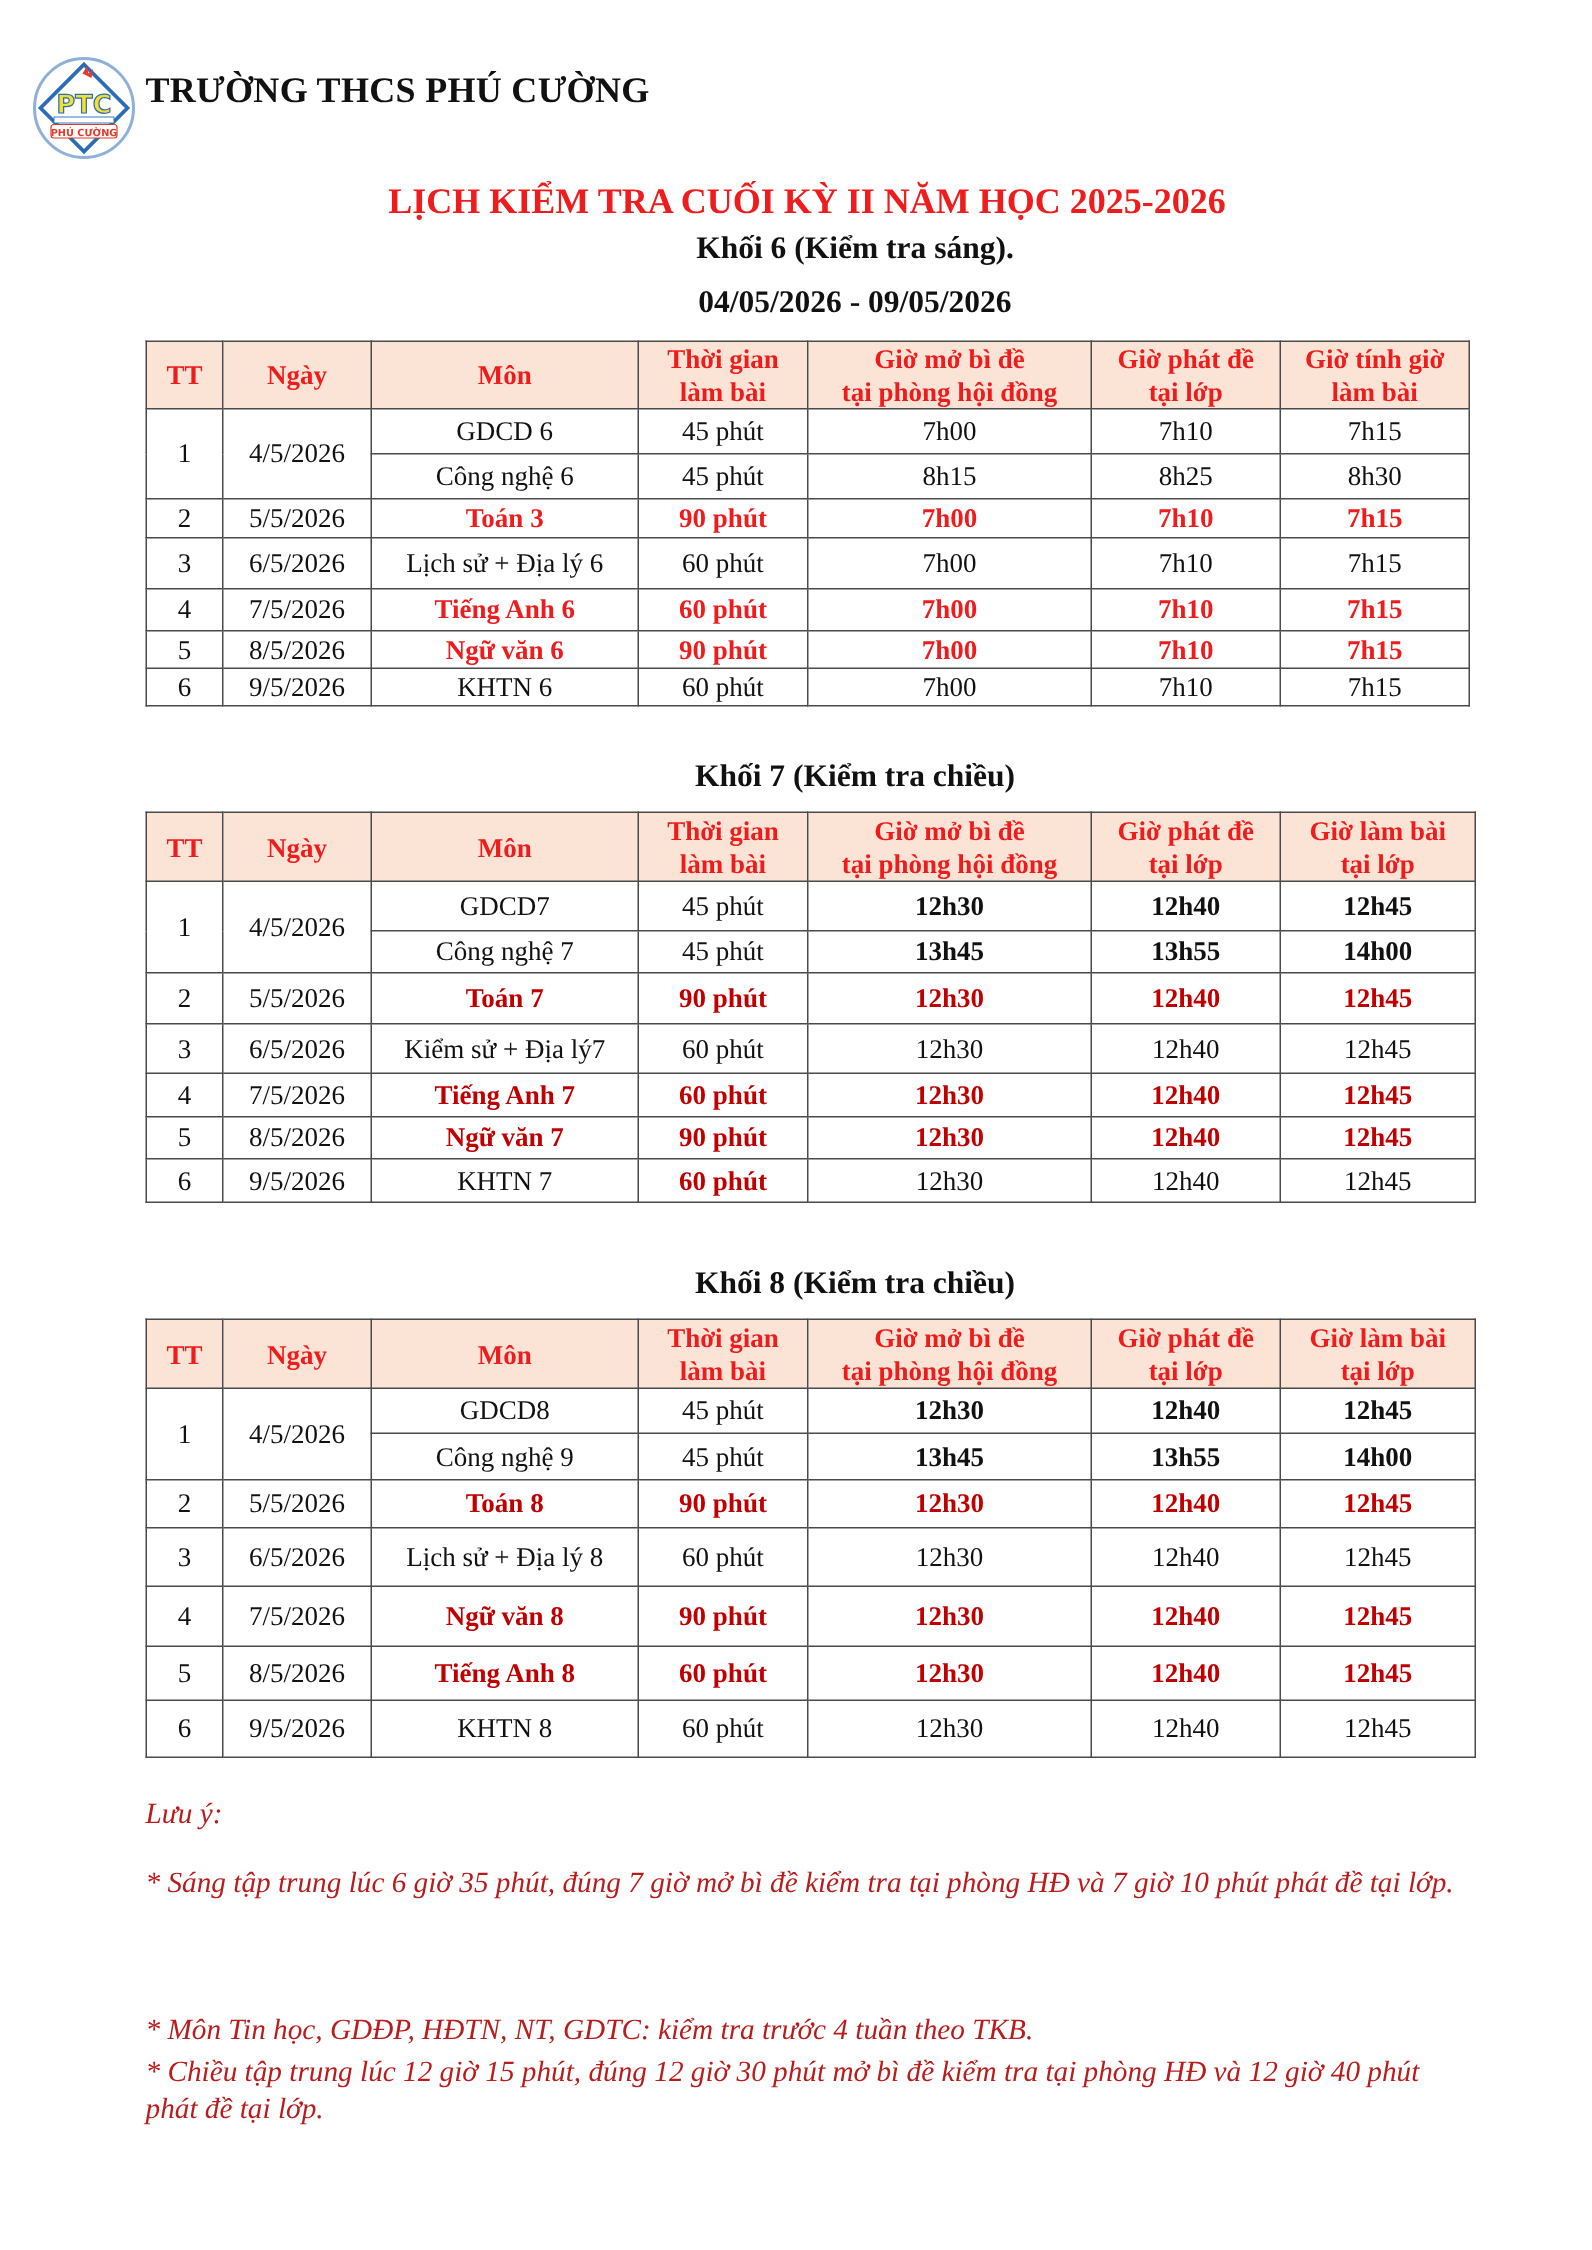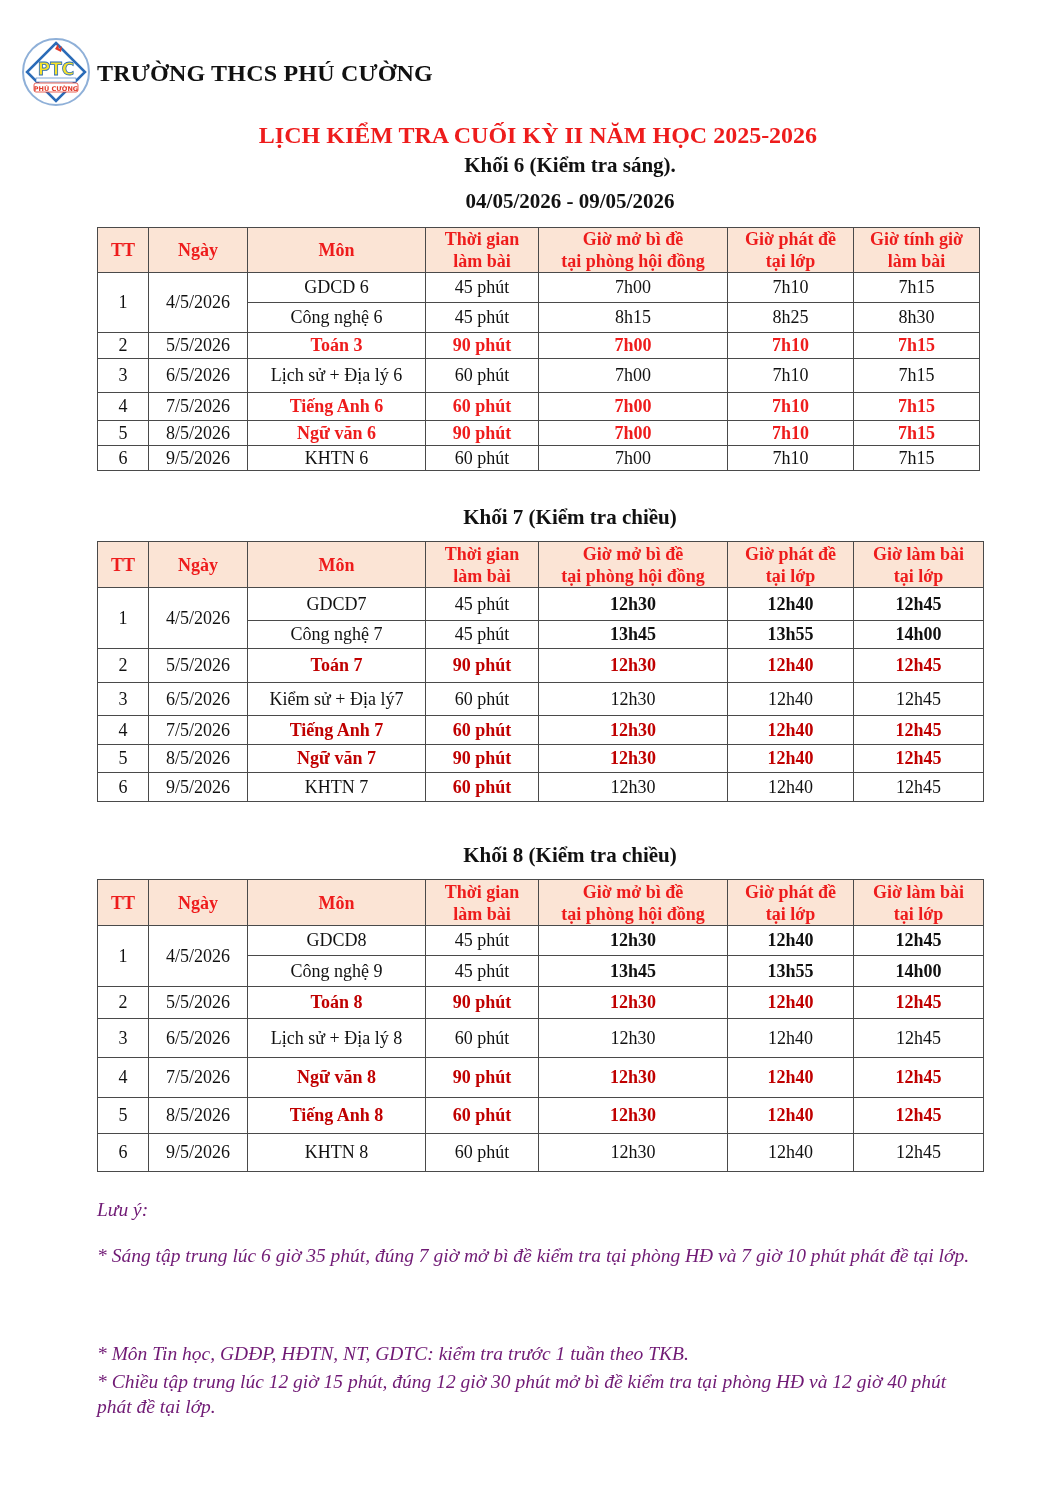--- a/index.html
+++ b/index.html
@@ -4,21 +4,21 @@
 <style>
   html, body { margin: 0; padding: 0; background: #ffffff; }
   body {
     width: 1061px; height: 1500px; position: relative; overflow: hidden;
     font-family: "Liberation Serif", "DejaVu Serif", serif; color: #111;
   }
   .logo {
     position: absolute; left: 21px; top: 37px; width: 70px; height: 70px;
   }
   .school-name {
-    position: absolute; left: 97px; top: 60px; font-size: 24px; font-weight: bold;
+    position: absolute; left: 97px; top: 48px; font-size: 24px; font-weight: bold;
     letter-spacing: 0.2px; color: #111;
   }
   .main-title {
     position: absolute; left: 0; width: 1076px; top: 122px; text-align: center;
     font-size: 24px; font-weight: bold; color: #ee1c1c;
   }
   .sub-title {
     position: absolute; left: 0; width: 1140px; text-align: center;
     font-size: 21px; font-weight: bold; color: #111;
   }
@@ -32,21 +32,21 @@
     padding: 0; font-size: 18px; line-height: 21px; overflow: hidden; white-space: nowrap;
   }
   table.sched th {
     background: #fbe4d5; color: #ee1c1c; font-weight: bold; font-size: 18px; line-height: 22px;
   }
   .red { color: #ee1c1c; font-weight: bold; }
   .dred { color: #c00000; font-weight: bold; }
   .bold { font-weight: bold; }
   .notes {
     position: absolute; left: 97px; width: 886px; font-style: italic; font-size: 19.5px;
-    line-height: 24.5px; color: #701a75;
+    line-height: 24.5px; color: #b91c1c;
   }
 </style>
 </head>
 <body>
 
 <div class="logo">
   <svg width="70" height="70" viewBox="0 0 70 70">
     <circle cx="35" cy="35" r="33" fill="#ffffff" stroke="#8fb0d8" stroke-width="2"></circle>
     <polygon points="35,6 64,35 35,64 6,35" fill="#ffffff" stroke="#2b6cb8" stroke-width="2.5"></polygon>
     <path d="M34 12 l3 -5 l1 5 l3 -3 l-1 6 z" fill="#e23b2b"></path>
@@ -332,13 +332,13 @@
         <td>12h30</td>
         <td>12h40</td>
         <td>12h45</td>
       </tr>
     </tbody>
   </table>
 
 <div class="notes" style="top:1198px;">Lưu ý:</div>
 <div class="notes" style="top:1244px;">* Sáng tập trung  lúc 6 giờ  35 phút, đúng 7 giờ mở bì đề kiểm tra  tại phòng HĐ và 7 giờ 10 phút phát đề tại lớp.</div>
 <div class="notes" style="top:1370px;">* Chiều tập trung lúc 12 giờ 15 phút, đúng 12 giờ 30 phút mở bì đề kiểm tra tại phòng HĐ và 12 giờ 40 phút phát đề tại lớp.</div>
-<div class="notes" style="top:1342px;">* Môn Tin học, GDĐP, HĐTN, NT, GDTC: kiểm tra trước 1 tuần theo TKB.</div>
+<div class="notes" style="top:1342px;">* Môn Tin học, GDĐP, HĐTN, NT, GDTC: kiểm tra trước 4 tuần theo TKB.</div>
 
 </body></html>

